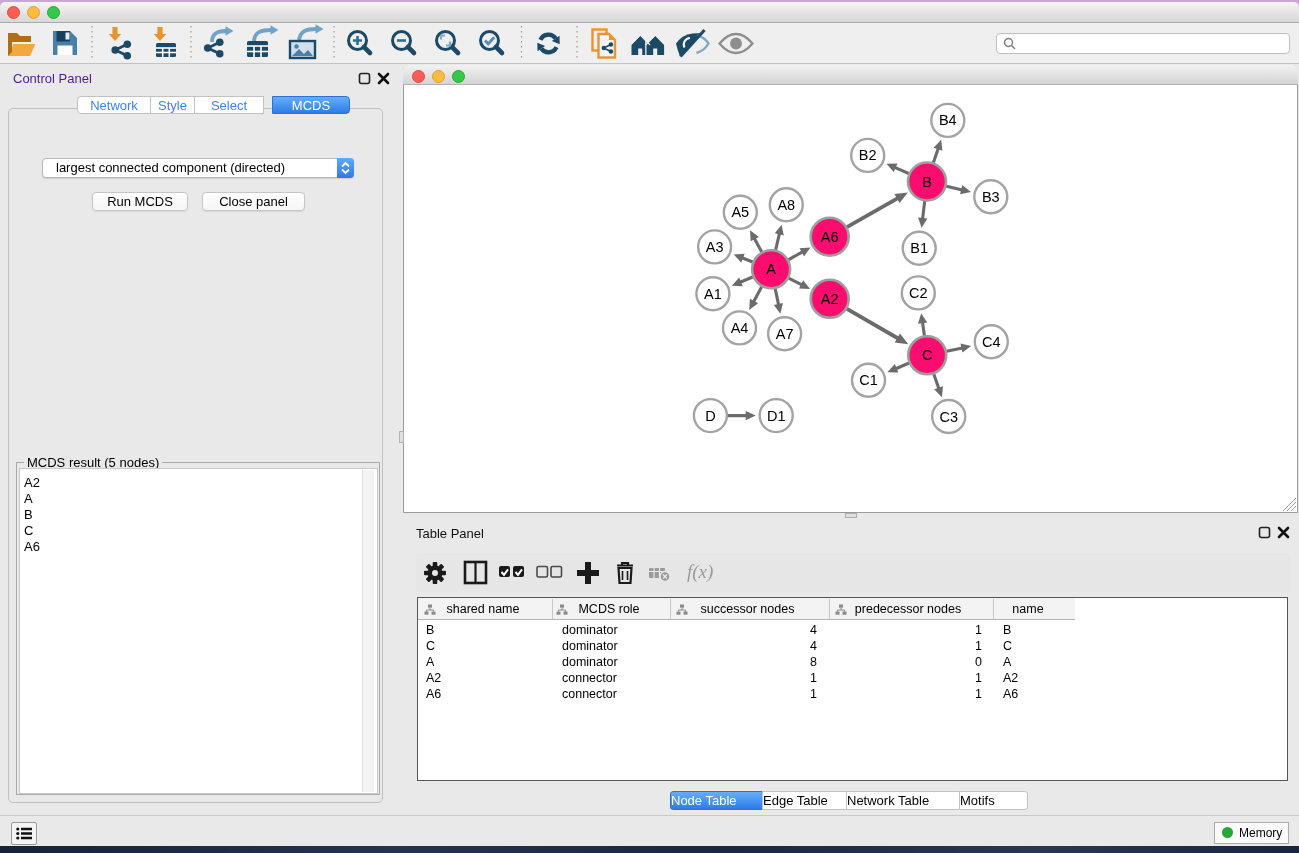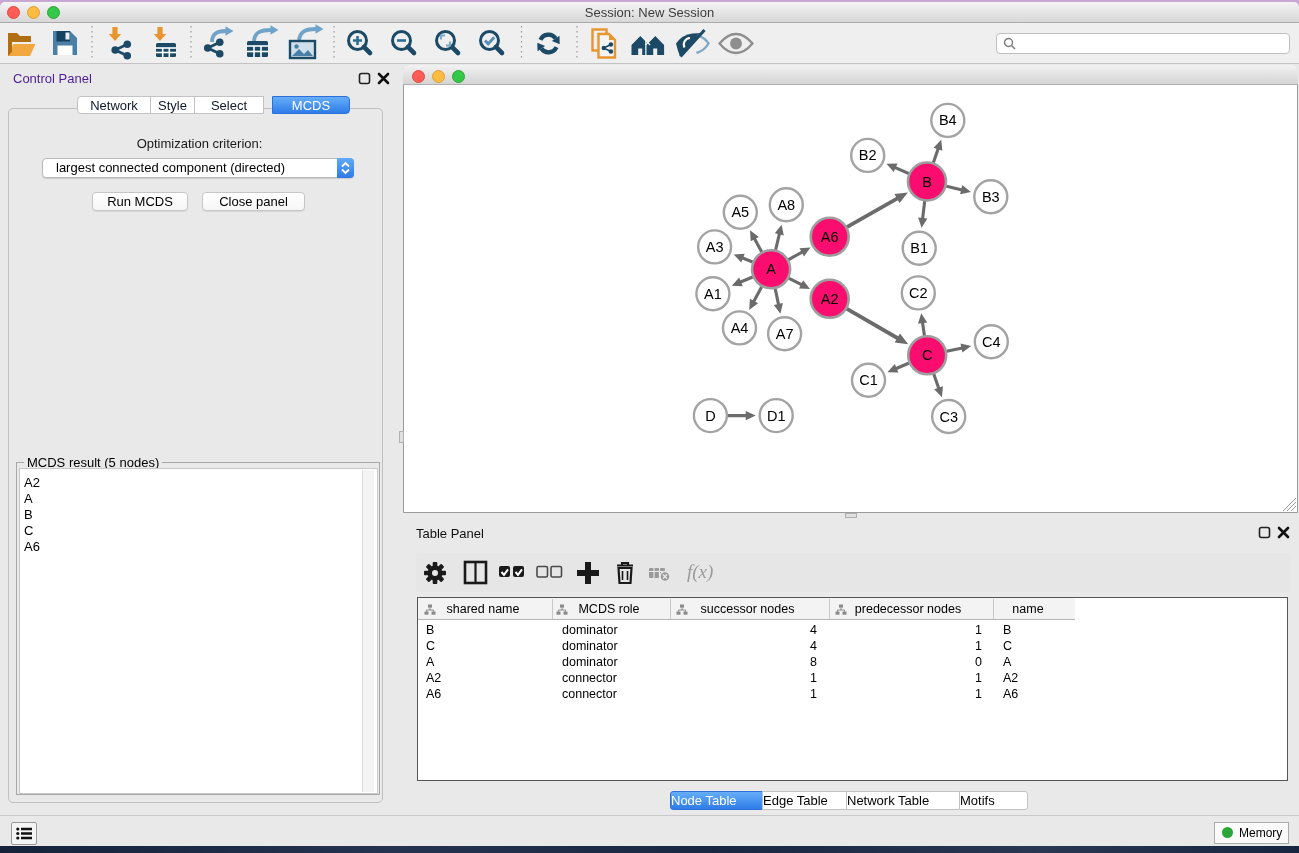--- a/index.html
+++ b/index.html
@@ -10,21 +10,21 @@
 background:linear-gradient(#f4f4f4,#d7d7d7);border-bottom:1px solid #ababab;}
 #apptitle{left:0;top:5px;width:1299px;text-align:center;font-size:13px;color:#3c3c3c}
 .tl{position:absolute;top:5.5px;width:11px;height:11px;border-radius:50%}
 #toolbar{left:0;top:23px;width:1299px;height:40px;background:#efefef;border-bottom:1px solid #c3c3c3}
 #appbody{left:0;top:64px;width:1299px;height:751px;background:#e9e9e9}
 #statusbar{left:0;top:815px;width:1299px;height:31px;background:#e9e9e9;border-top:1px solid #c9c9c9}
 #deskbot{left:0;top:846px;width:1299px;height:7px;background:linear-gradient(90deg,#15223a,#243350 30%,#1a2742 55%,#2a3752 80%,#182540)}
 #searchbox{left:996px;top:33px;width:292px;height:19px;background:#fff;border:1px solid #bfbfbf;border-radius:4px}
 #cp-title{left:13px;top:71px;font-size:13px;color:#4c1d95}
 .tab{position:absolute;top:96px;height:18px;background:#fff;border:1px solid #c2c2c2;box-sizing:border-box;
-font-size:13px;text-align:center;line-height:17px;color:#0f172a}
+font-size:13px;text-align:center;line-height:17px;color:#3b82f6}
 .tabsel{background:linear-gradient(#66aef9,#2e7ce8);color:#fff;border-color:#2e6fd9}
 #cp-panel{left:8px;top:108px;width:375px;height:695px;border:1px solid #c0c0c0;border-radius:5px;background:#e9e9e9;box-sizing:border-box}
 #optlabel{left:0px;top:136px;width:399px;text-align:center;font-size:13px;color:#1a1a1a}
 #combo{left:42px;top:158px;width:312px;height:20px;background:#fff;border:1px solid #b9b9b9;border-radius:4px;box-sizing:border-box;
 box-shadow:0 1px 1px rgba(0,0,0,.12)}
 #combotext{left:56px;top:160px;font-size:13px;color:#000}
 #combobtn{left:337px;top:158px;width:17px;height:20px;border-radius:0 4px 4px 0;background:linear-gradient(#5faaf9,#2d7ae6);box-sizing:border-box}
 .btn{position:absolute;height:19px;background:linear-gradient(#ffffff,#f6f6f6);border:1px solid #c6c6c6;border-radius:4px;
 box-sizing:border-box;font-size:13px;text-align:center;line-height:17px;color:#000;box-shadow:0 1px 1px rgba(0,0,0,.08)}
 #groupbox{left:16px;top:462px;width:364px;height:333px;border:1px solid #a9a9a9;box-sizing:border-box}
@@ -44,21 +44,20 @@
 .hcell{position:absolute;top:602px;font-size:12.5px;color:#000;text-align:center}
 .cell{position:absolute;font-size:12.5px;color:#000;height:16px;line-height:16px}
 .btab{position:absolute;top:791px;height:19px;background:#fff;border:1px solid #c2c2c2;box-sizing:border-box;
 font-size:13px;text-align:left;line-height:18px;color:#000}
 #memory{left:1214px;top:822px;width:75px;height:22px;background:#fafafa;border:1px solid #ababab;box-sizing:border-box;font-size:12px}
 #listbtn{left:11px;top:822px;width:26px;height:23px;background:#f5f5f5;border:1px solid #9a9a9a;box-sizing:border-box;border-radius:2px}
 </style></head>
 <body>
 <div id="root">
 <div class="abs" id="titlebar"></div>
-<div class="abs" id="apptitle">Session: New Session</div>
 <div class="tl" style="left:7px;background:#fc5d57;border:0.5px solid #dd4a42"></div>
 <div class="tl" style="left:27px;background:#fdbc40;border:0.5px solid #de9f34"></div>
 <div class="tl" style="left:47px;background:#34c84a;border:0.5px solid #2da435"></div>
 <div class="abs" id="toolbar"></div>
 <svg width="1299" height="63" style="position:absolute;left:0;top:0">
       <path d="M8,33 h9 l3,3 h11 v6 h-23 z" fill="#b06f12"></path>
       <path d="M8,56 l5.5,-12 h22 l-5.5,12 z" fill="#f3a73f"></path>
       <path d="M8,56 v-20 h4 v16 z" fill="#b06f12"></path>
       <path d="M53,31 h17 l7,7 v17 h-24 z" fill="#4a80a8"></path>
       <rect x="56.5" y="31" width="13.5" height="10.5" fill="#16405f"></rect>
@@ -146,21 +145,20 @@
 <div class="abs" id="cp-title">Control Panel</div>
 <svg class="abs" style="left:358px;top:72px" width="32" height="13">
 <rect x="1.5" y="1.5" width="10" height="10" rx="2" fill="none" stroke="#222" stroke-width="1.6"></rect>
 <path d="M21,2 l9,9 M30,2 l-9,9" stroke="#111" stroke-width="2.6" stroke-linecap="round"></path>
     </svg>
 <div class="abs" id="cp-panel"></div>
 <div class="tab" style="left:77px;width:74px;border-radius:4px 0 0 4px">Network</div>
 <div class="tab" style="left:150px;width:45px">Style</div>
 <div class="tab" style="left:194px;width:70px">Select</div>
 <div class="tab tabsel" style="left:272px;width:78px;border-radius:0 4px 4px 0">MCDS</div>
-<div class="abs" id="optlabel">Optimization criterion:</div>
 <div class="abs" id="combo"></div>
 <div class="abs" id="combotext">largest connected component (directed)</div>
 <div class="abs" id="combobtn"></div>
 <svg class="abs" style="left:340px;top:161px" width="11" height="14">
 <path d="M2,5.5 l3.5,-3.5 3.5,3.5 M2,8.5 l3.5,3.5 3.5,-3.5" stroke="#fff" stroke-width="1.8" fill="none"></path>
     </svg>
 <div class="btn" style="left:92px;top:192px;width:96px">Run MCDS</div>
 <div class="btn" style="left:202px;top:192px;width:103px">Close panel</div>
 <div class="abs" id="groupbox"></div>
 <div class="abs" id="grouptitle">MCDS result (5 nodes)</div>

